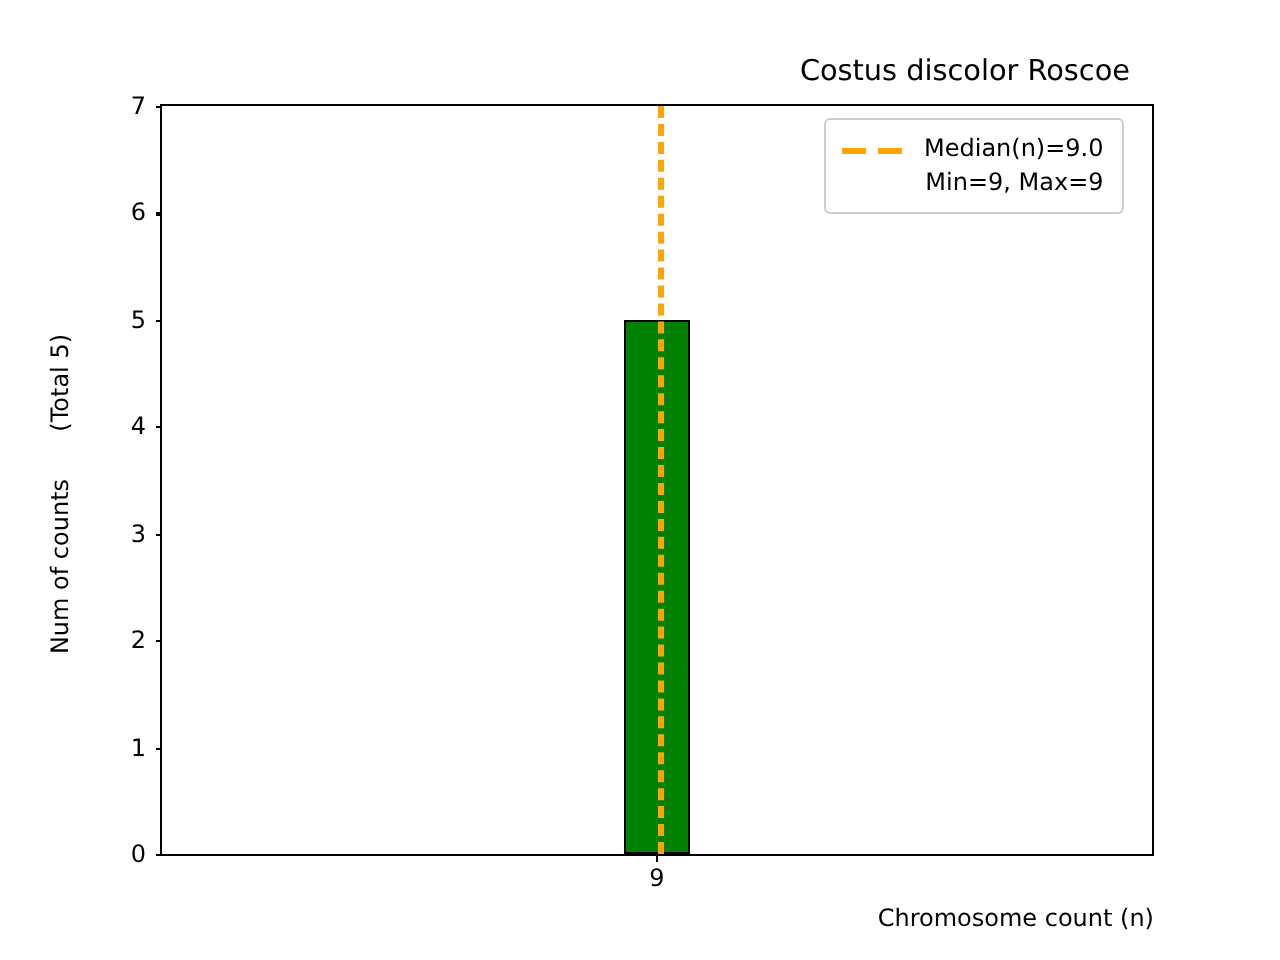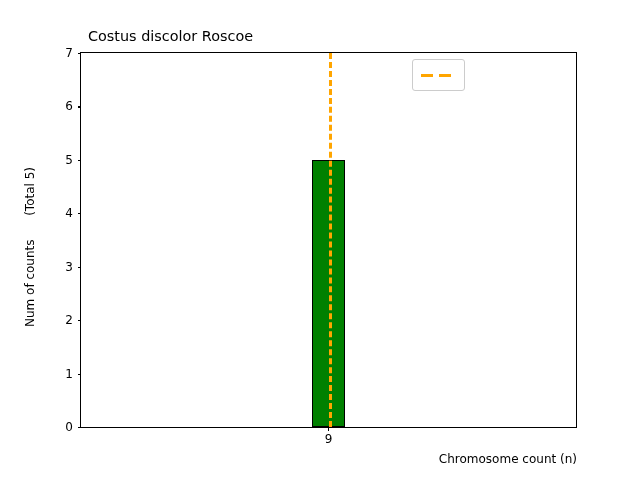--- a/index.html
+++ b/index.html
@@ -20,24 +20,24 @@
     position: absolute;
     left: 0; top: 0;
     width: 640px;
     height: 480px;
     background: #ffffff;
   }
 
   
   #chart-title {
     position: absolute;
-    left: 88px;
+    left: 68px;
     top: 28px;
     width: 497px;
-    text-align: left;
+    text-align: right;
     font-size: 14.4px;
     color: #000000;
     white-space: nowrap;
   }
 
   
   #plot-area {
     position: absolute;
     left: 80px;
     top: 52px;
@@ -245,15 +245,19 @@
     <span>Num of counts</span>
     <span class="ylabel-gap"></span>
     <span>(Total 5)</span>
   </div>
 
   <div id="legend">
     <div id="legend-sample">
       <span class="dash-a"></span>
       <span class="dash-b"></span>
     </div>
+    <div id="legend-text">
+      <div>Median(n)=9.0</div>
+      <div>Min=9, Max=9</div>
+    </div>
   </div>
 
 </div>
 
 </body></html>

